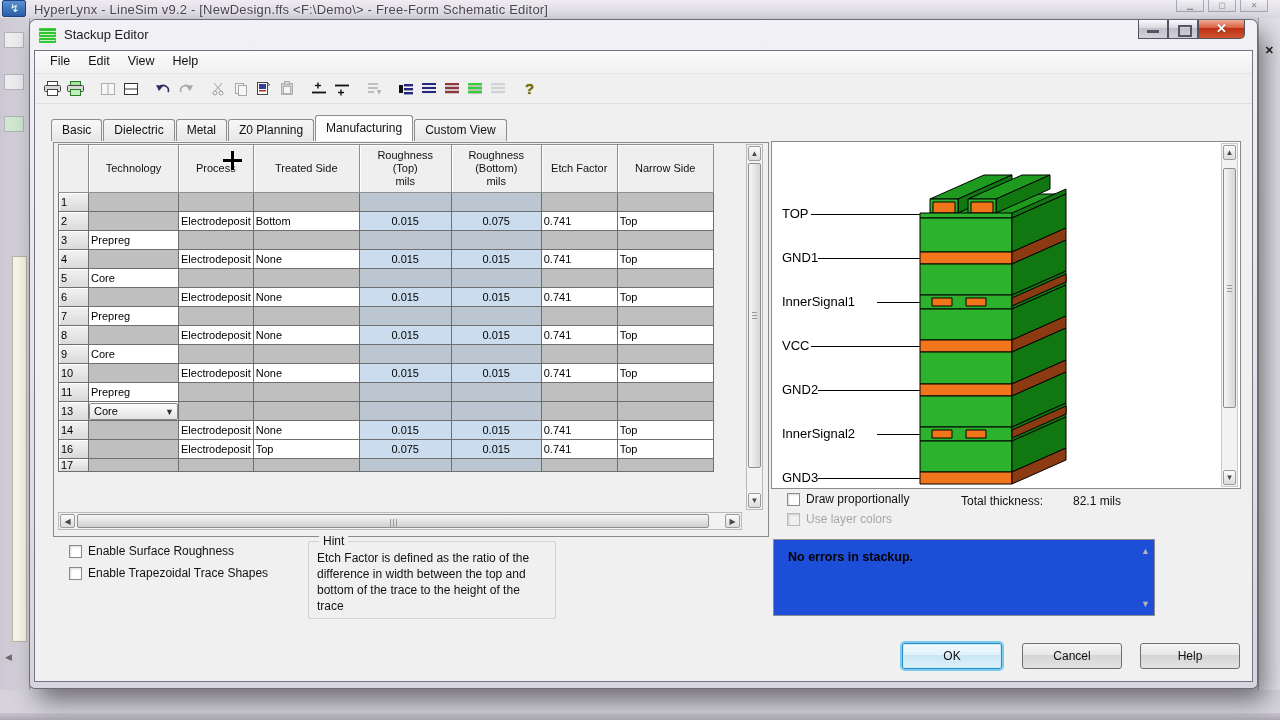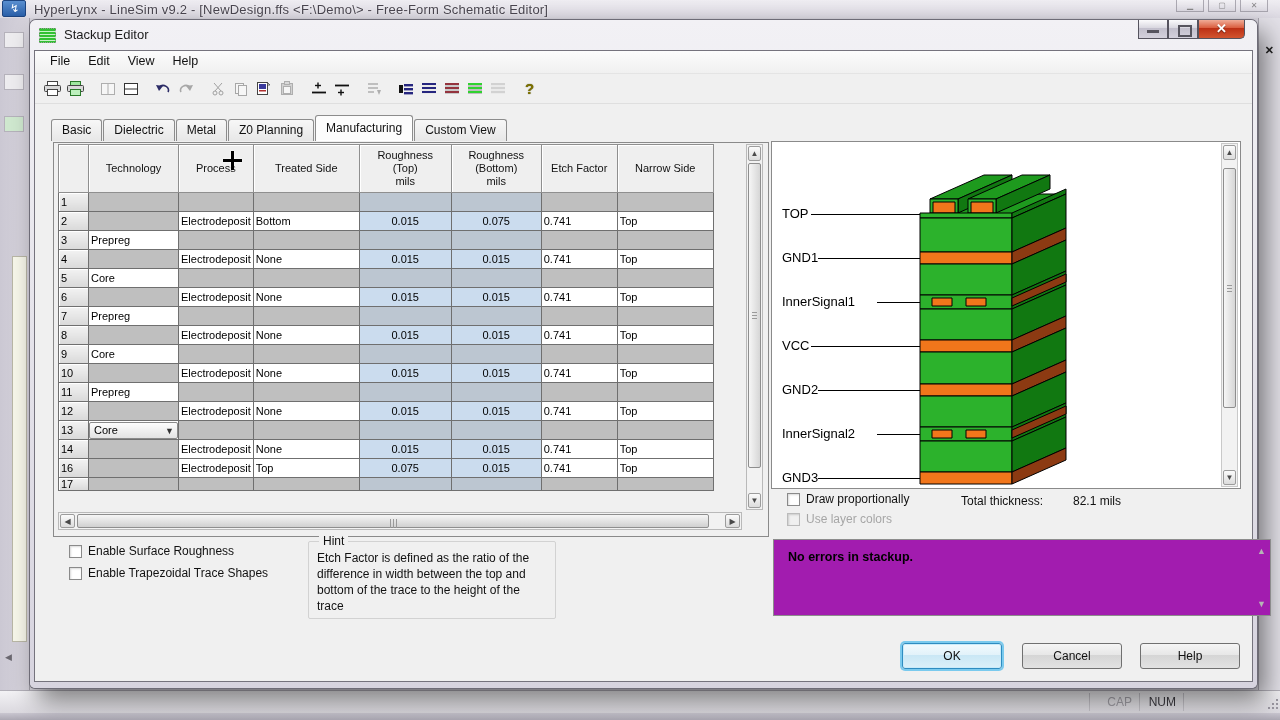--- a/index.html
+++ b/index.html
@@ -113,21 +113,21 @@
   .vlabel { position:absolute; font-size:13px; color:#000; white-space:nowrap; }
   .leader { position:absolute; height:1px; background:#000; }
   .viz svg { position:absolute; left:0; top:0; }
 
   .cbrow { position:absolute; display:flex; align-items:center; gap:6px; font-size:12px; color:#111; }
   .cb { width:13px; height:13px; background:#fff; border:1px solid #8A8A8A; box-shadow:inset 1px 1px 2px rgba(0,0,0,.15); flex:0 0 auto; }
   .cb.dis { background:#F0F0F0; border-color:#BBB; }
   .dislab { color:#A6A6A6; }
   .tt-label { position:absolute; font-size:12px; color:#111; }
 
-  .msgbox { position:absolute; left:738px; top:488px; width:498px; height:77px; background:#a21caf; border:1px solid #8C8C8C; }
+  .msgbox { position:absolute; left:738px; top:488px; width:382px; height:77px; background:#1d4ed8; border:1px solid #8C8C8C; }
   .msg { position:absolute; left:14px; top:10px; font-size:12.5px; font-weight:bold; color:#000; }
   .msgbox .ar { position:absolute; right:4px; font-size:9px; color:#B5B5B5; }
 
   
   .hintbox { position:absolute; left:273px; top:490px; width:248px; height:78px; border:1px solid #D2D2D2; border-radius:2px; }
   .hintlab { position:absolute; left:10px; top:-8px; background:#F0F0F0; padding:0 4px; font-size:12px; color:#111; }
   .hinttext { position:absolute; left:8px; top:8px; right:6px; font-size:12px; color:#111; line-height:16px; }
 
   
   .btn { position:absolute; width:100px; height:26px; font-size:12px; color:#111; text-align:center; line-height:24px;
@@ -151,28 +151,20 @@
     </div>
     <div class="mw-left">
       <div class="vbtn" style="top:14px"></div>
       <div class="vbtn" style="top:56px"></div>
       <div class="vbtn" style="top:98px;background:#CFE8CF"></div>
       <div class="mw-canvas"></div>
       <div class="mw-larr">◀</div>
     </div>
     <div class="mw-right">
       <div class="mw-x">✕</div>
-    </div>
-    <div class="mw-status">
-      <span class="sep" style="right:190px"></span>
-      <span class="cap">CAP</span>
-      <span class="sep" style="right:140px"></span>
-      <span class="num">NUM</span>
-      <span class="sep" style="right:96px"></span>
-      <div class="mw-grip"></div>
     </div>
     <div class="mw-bottomframe"></div>
   </div>
 
   <div class="dlg">
     <div class="dlg-tb">
       <div class="dlg-icon"></div>
       <div class="dlg-title">Stackup Editor</div>
       <div class="dlg-ctrls">
         <div class="wbtn min"></div>
@@ -465,30 +457,20 @@
               </tr>
               <tr class="r">
                 <td class="rn">11</td>
                 <td class="w">Prepreg</td>
                 <td class="g"></td>
                 <td class="g"></td>
                 <td class="gb"></td>
                 <td class="gb"></td>
                 <td class="g"></td>
                 <td class="g"></td>
-              </tr>
-              <tr class="r">
-                <td class="rn">12</td>
-                <td class="g"></td>
-                <td class="procw">Electrodeposit</td>
-                <td class="w">None</td>
-                <td class="b">0.015</td>
-                <td class="b">0.015</td>
-                <td class="w">0.741</td>
-                <td class="w">Top</td>
               </tr>
               <tr class="r">
                 <td class="rn">13</td>
                 <td class="w" style="padding: 0px;">
                   <div class="combo">
                     <span>Core</span>
                     <span class="arr">▼</span>
                   </div>
                 </td>
                 <td class="g"></td>

